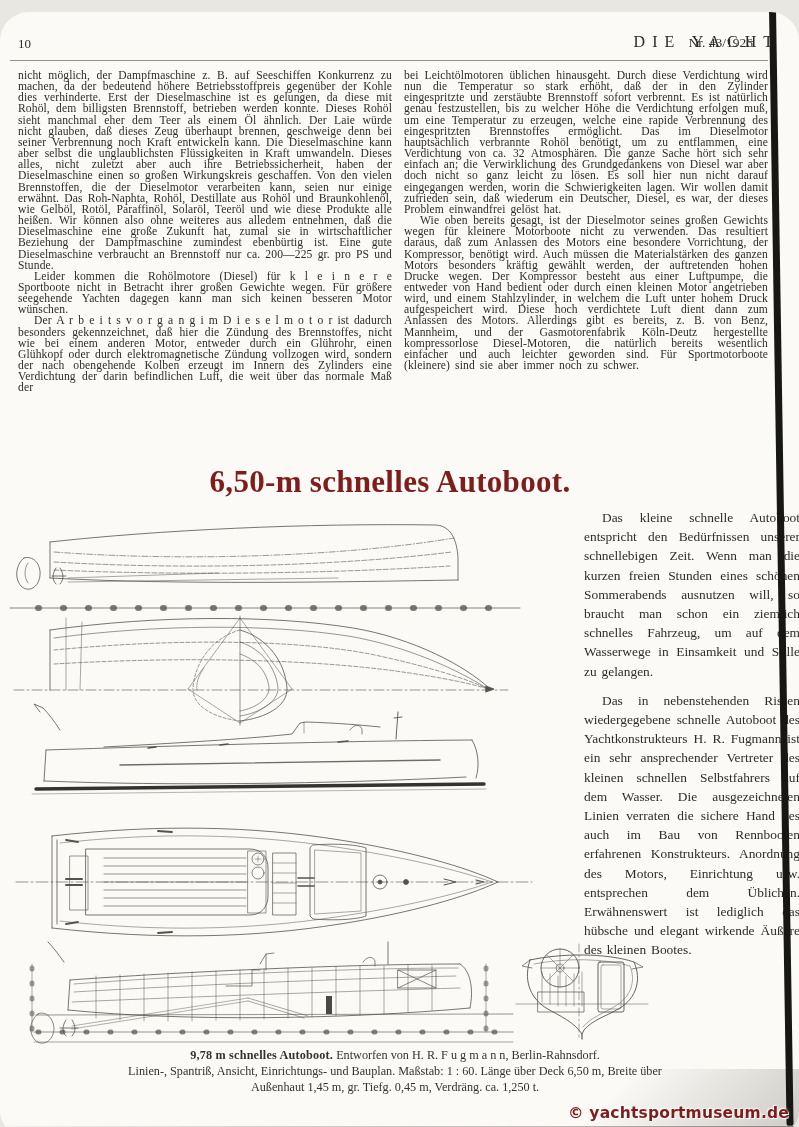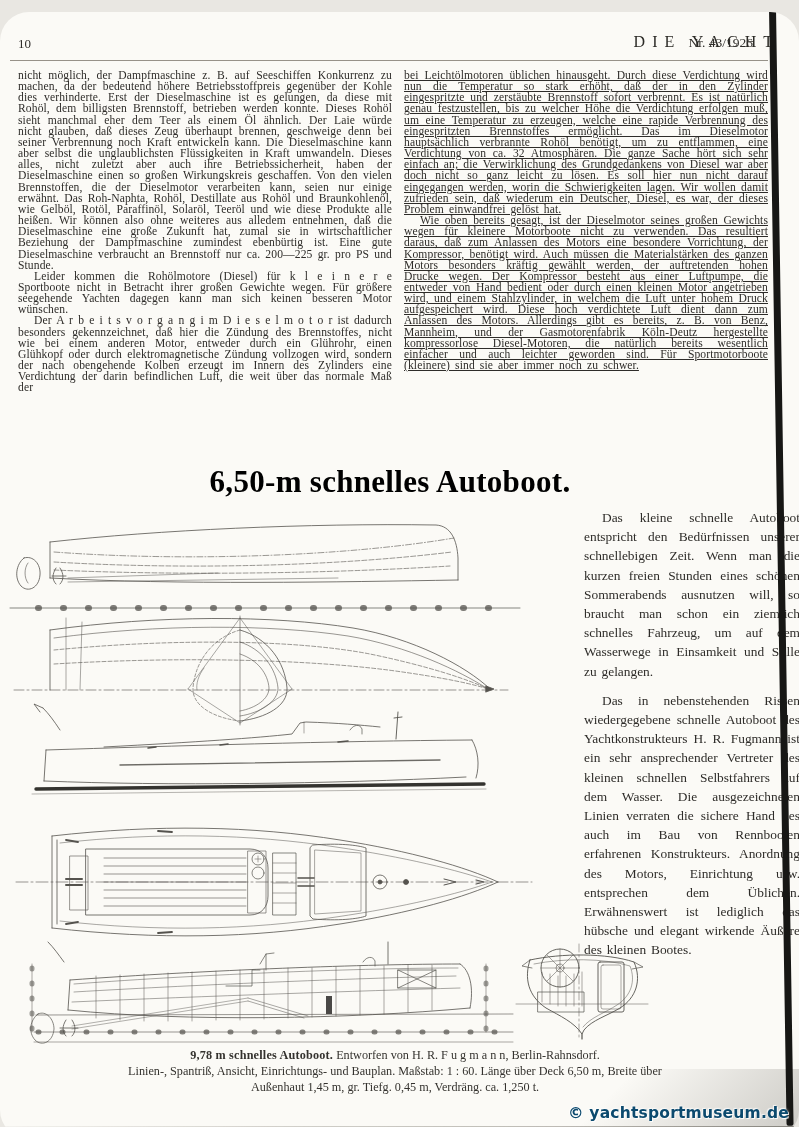--- a/index.html
+++ b/index.html
@@ -13,27 +13,27 @@
   
   .hdr-pagenum{position:absolute;left:18px;top:24px;font-size:13px;}
   .hdr-masthead{position:absolute;left:0;top:21px;width:780px;text-align:right;
     font-size:16px;letter-spacing:7px;color:#2b2a26;}
   .hdr-issue{position:absolute;right:46px;top:23px;font-size:13.5px;}
   .hdr-rule{position:absolute;left:10px;top:48px;width:758px;height:1px;background:#979289;}
   
   .col{position:absolute;top:58px;font-size:11.6px;line-height:11.15px;
     text-align:justify;word-spacing:2px;letter-spacing:.1px;}
   .col-left{left:18px;width:374px;}
-  .col-right{left:404px;width:364px;text-decoration:underline;}
+  .col-right{left:404px;width:364px;}
   .col p{margin:0;text-indent:16px;}
   .col p.cont{text-indent:0;}
   .continuation-note{margin-top:3px;text-align:right;padding-right:10px;text-indent:0;}
   
   .article2-title{position:absolute;left:0;top:452px;width:780px;text-align:center;
-    font-size:31px;font-weight:bold;color:#000000;letter-spacing:.3px;margin:0;}
+    font-size:31px;font-weight:bold;color:#7f1d1d;letter-spacing:.3px;margin:0;}
   .side-col{position:absolute;left:584px;top:496px;width:216px;
     font-size:13.4px;line-height:19.2px;text-align:justify;word-spacing:1.5px;}
   .side-col p{margin:0 0 10px;text-indent:18px;}
   
   .fig-main{position:absolute;left:8px;top:506px;}
   .fig-section{position:absolute;left:512px;top:928px;}
   svg path, svg circle, svg rect{vector-effect:non-scaling-stroke;}
   
   .caption{position:absolute;left:30px;top:1036px;width:730px;text-align:center;
     font-size:12.2px;line-height:15.8px;color:#34322e;}
@@ -41,21 +41,21 @@
   
   .edge-bar{position:absolute;left:769px;top:-4px;width:7px;height:1118px;
     background:#171715;transform:rotate(-0.9deg);transform-origin:top left;border-radius:2px;}
   .corner-shade{position:absolute;right:0;bottom:0;width:290px;height:70px;
     background:linear-gradient(135deg,rgba(0,0,0,0) 35%,rgba(124,121,114,.38) 100%);}
   .bottom-band{position:absolute;left:0;bottom:0;width:100%;height:13px;filter:blur(.6px);
     background:linear-gradient(90deg,rgba(196,193,186,.12) 0%,rgba(168,165,157,.5) 35%,
       rgba(150,147,139,.62) 70%,rgba(118,115,108,.82) 100%);}
   .watermark{position:absolute;right:10px;top:1092px;
     font-family:"DejaVu Sans","Liberation Sans",sans-serif;font-weight:bold;font-size:15.5px;
-    color:#0c4a6e;letter-spacing:.2px;
+    color:#7f1d1d;letter-spacing:.2px;
     text-shadow:1px 1px 0 rgba(255,255,255,.85),-1px -1px 0 rgba(255,255,255,.6),0 0 3px rgba(255,255,255,.9);}
 </style>
 </head>
 <body>
 
 <div class="page">
 
   <div class="hdr-pagenum">10</div>
   <div class="hdr-masthead">DIE YACHT</div>
   <div class="hdr-issue">Nr. 43/1926</div>

